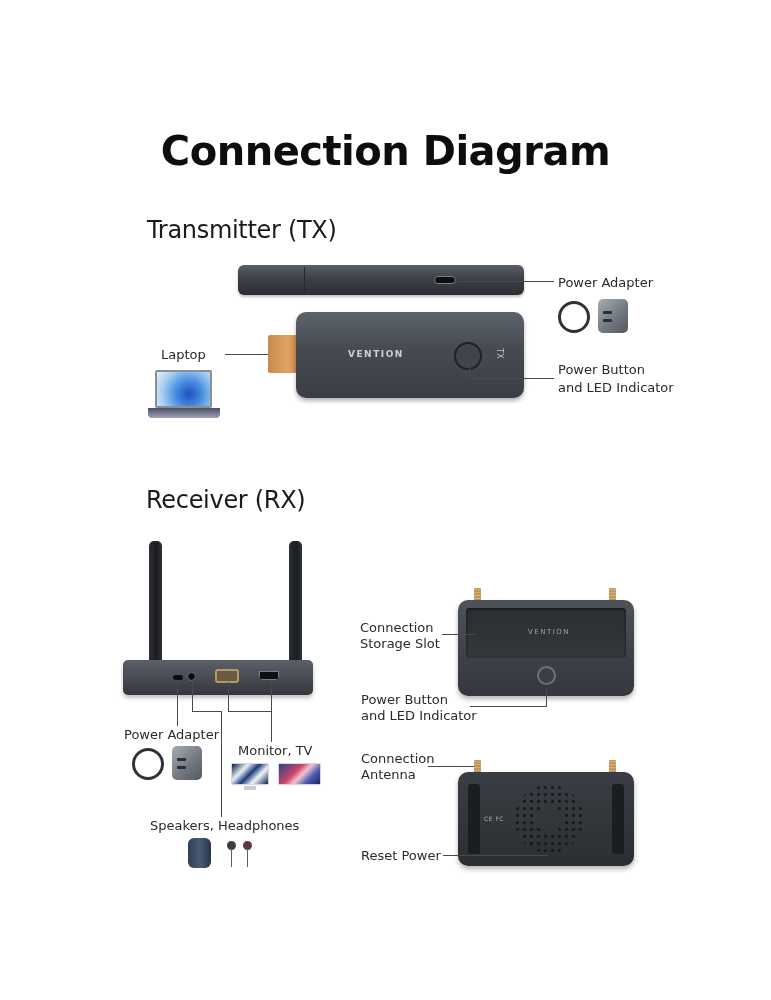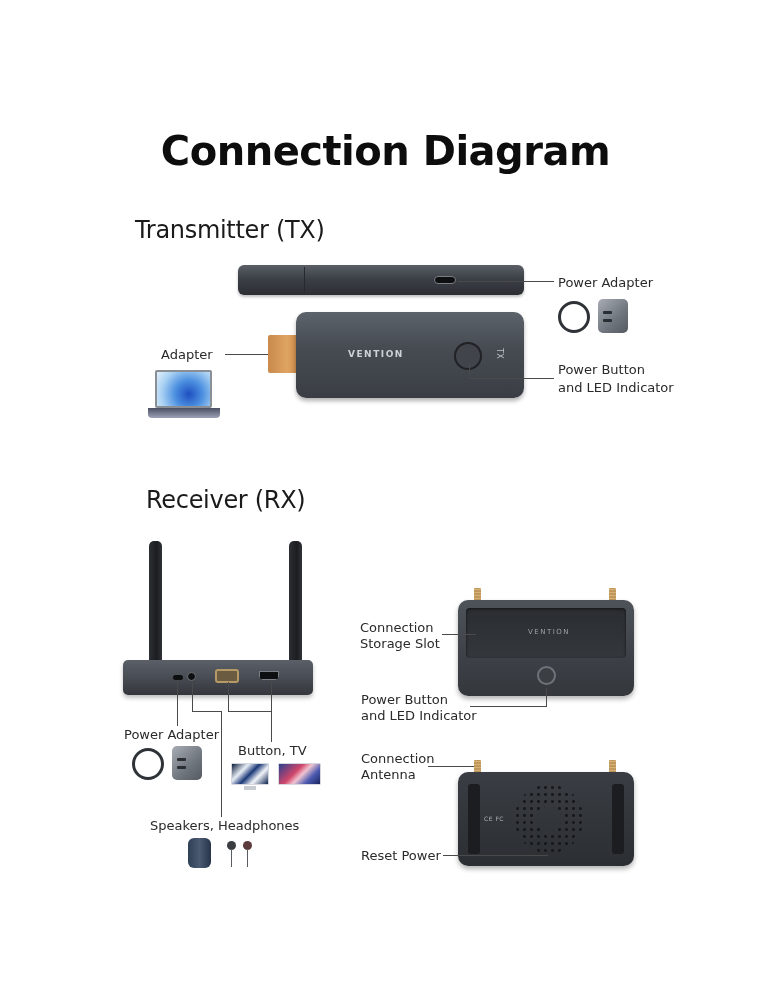--- a/index.html
+++ b/index.html
@@ -69,21 +69,21 @@
     background: radial-gradient(circle, #17191c 1.3px, transparent 1.6px) 0 0 / 7px 7px;
     -webkit-mask: radial-gradient(circle, transparent 12px, #000 13px, #000 34px, transparent 35px);
     mask: radial-gradient(circle, transparent 12px, #000 13px, #000 34px, transparent 35px); }
   .ce { position: absolute; left: 26px; top: 43px; font-size: 6px; color: #b0b4b9; letter-spacing: 0.5px; }
 </style>
 </head>
 <body>
 
 <div class="abs title">Connection Diagram</div>
 
-<div class="abs section-title" style="left:135px; top:216px;">Transmitter (TX)</div>
+<div class="abs section-title" style="left:147px; top:216px;">Transmitter (TX)</div>
 
 <div class="abs tx-top">
   <div class="seam"></div>
   <div class="usbc"></div>
 </div>
 <div class="abs line hline" style="left:458px; top:281px; width:96px;"></div>
 <div class="abs label" style="left:558px; top:274px;">Power Adapter</div>
 
 <div class="abs cable" style="left:558px; top:301px; width:32px; height:32px;"></div>
 <div class="abs charger" style="left:598px; top:299px; width:30px; height:34px;">
@@ -91,21 +91,21 @@
   <div class="port" style="top:20px;"></div>
 </div>
 
 <div class="abs hdmi-plug"></div>
 <div class="abs tx-body">
   <div class="brand" style="left:52px; top:37px;">VENTION</div>
   <div class="tx-btn"></div>
   <div class="tx-mark">TX</div>
 </div>
 
-<div class="abs label" style="left:161px; top:346px;">Adapter</div>
+<div class="abs label" style="left:161px; top:346px;">Laptop</div>
 <div class="abs line hline" style="left:225px; top:354px; width:43px;"></div>
 <div class="abs laptop-screen"></div>
 <div class="abs laptop-base"></div>
 
 <div class="abs line vline" style="left:469px; top:364px; height:15px;"></div>
 <div class="abs line hline" style="left:469px; top:378px; width:85px;"></div>
 <div class="abs label" style="left:558px; top:361px;">Power Button</div>
 <div class="abs label" style="left:558px; top:379px;">and LED Indicator</div>
 
 <div class="abs section-title" style="left:146px; top:486px;">Receiver (RX)</div>
@@ -127,21 +127,21 @@
 <div class="abs line hline" style="left:228px; top:711px; width:43px;"></div>
 <div class="abs line vline" style="left:271px; top:682px; height:60px;"></div>
 
 <div class="abs label" style="left:124px; top:726px;">Power Adapter</div>
 <div class="abs cable" style="left:132px; top:748px; width:32px; height:32px;"></div>
 <div class="abs charger" style="left:172px; top:746px; width:30px; height:34px;">
   <div class="port" style="top:12px;"></div>
   <div class="port" style="top:20px;"></div>
 </div>
 
-<div class="abs label" style="left:238px; top:742px;">Button, TV</div>
+<div class="abs label" style="left:238px; top:742px;">Monitor, TV</div>
 <div class="abs monitor mon1" style="left:231px; top:763px; width:38px;"></div>
 <div class="abs" style="left:244px; top:786px; width:12px; height:4px; background:#c8ccd2;"></div>
 <div class="abs monitor mon2" style="left:278px; top:763px; width:43px;"></div>
 
 <div class="abs label" style="left:150px; top:817px;">Speakers, Headphones</div>
 <div class="abs speaker"></div>
 <div class="abs earbud" style="left:227px; top:841px;"></div>
 <div class="abs ear-wire" style="left:231px; top:849px; height:18px;"></div>
 <div class="abs earbud" style="left:243px; top:841px; background:#5a3a3a;"></div>
 <div class="abs ear-wire" style="left:247px; top:849px; height:18px;"></div>

